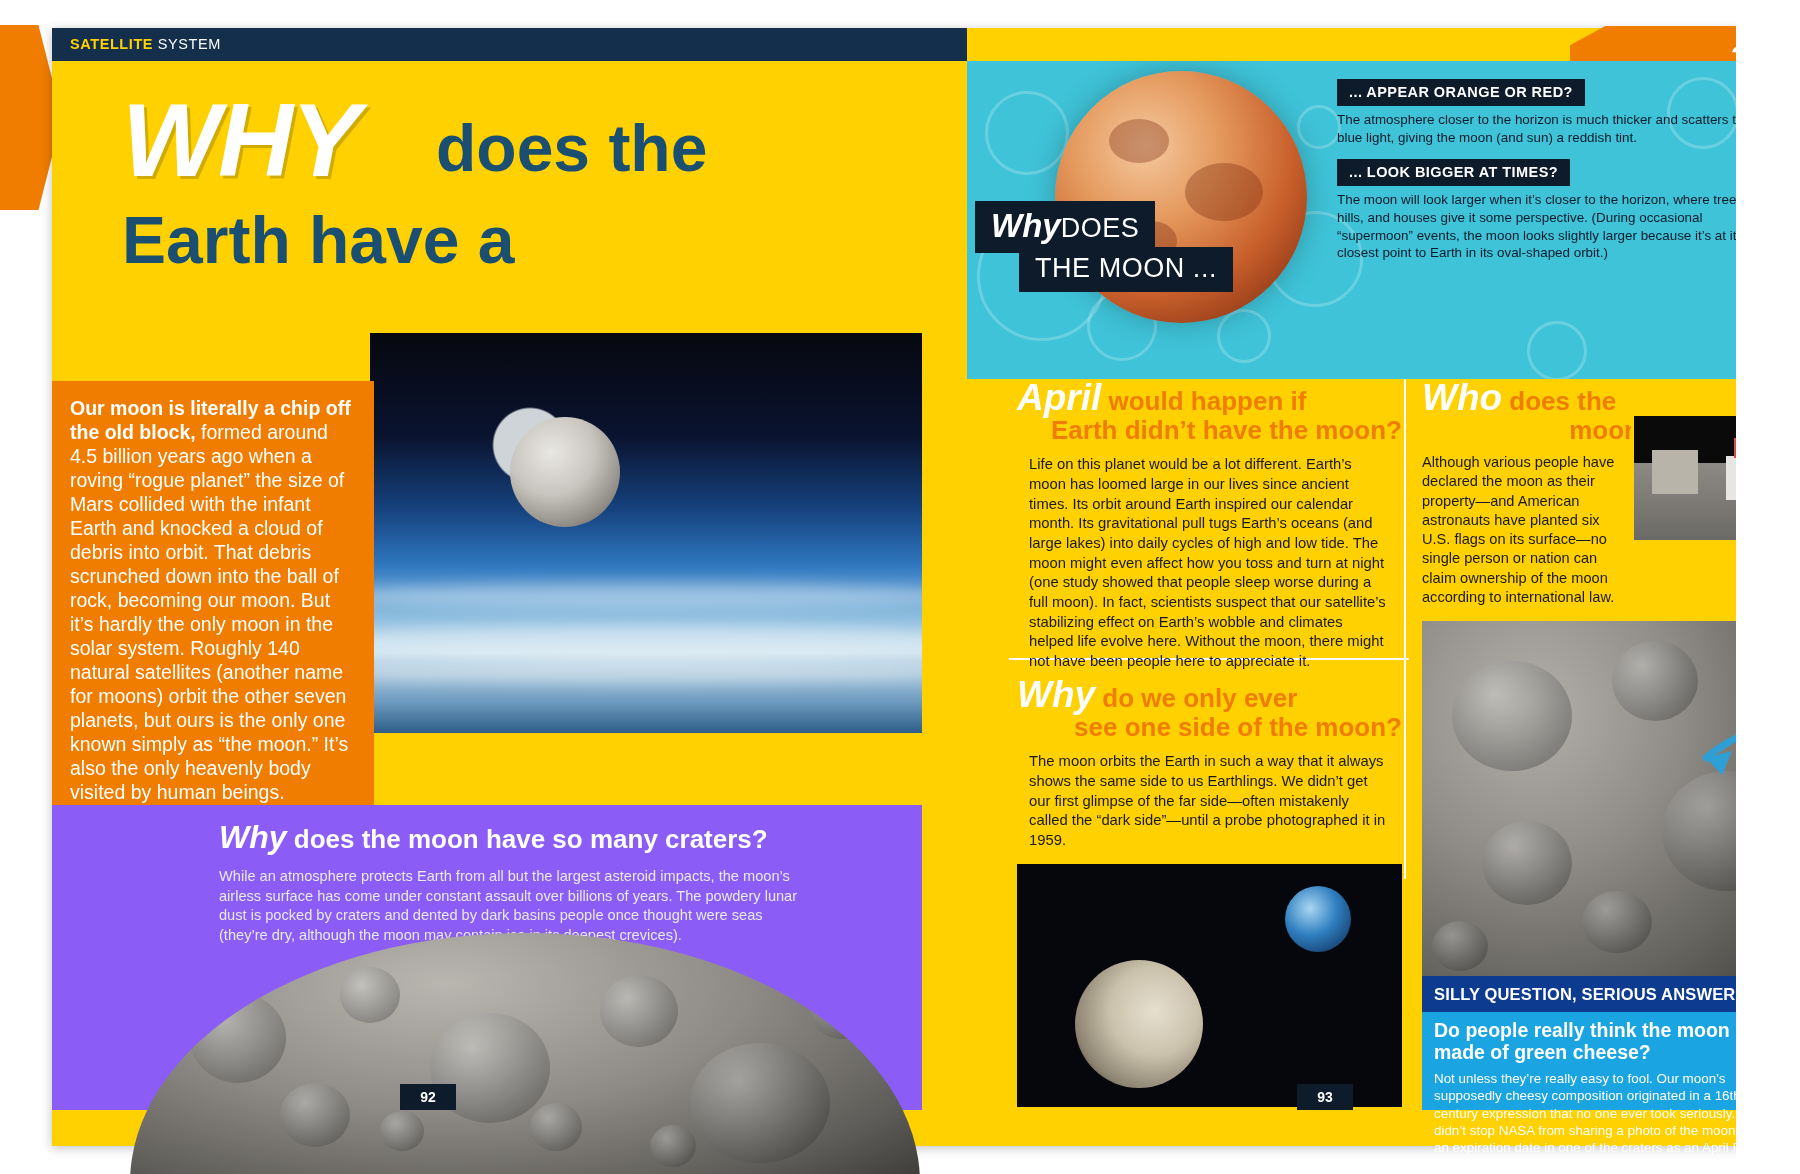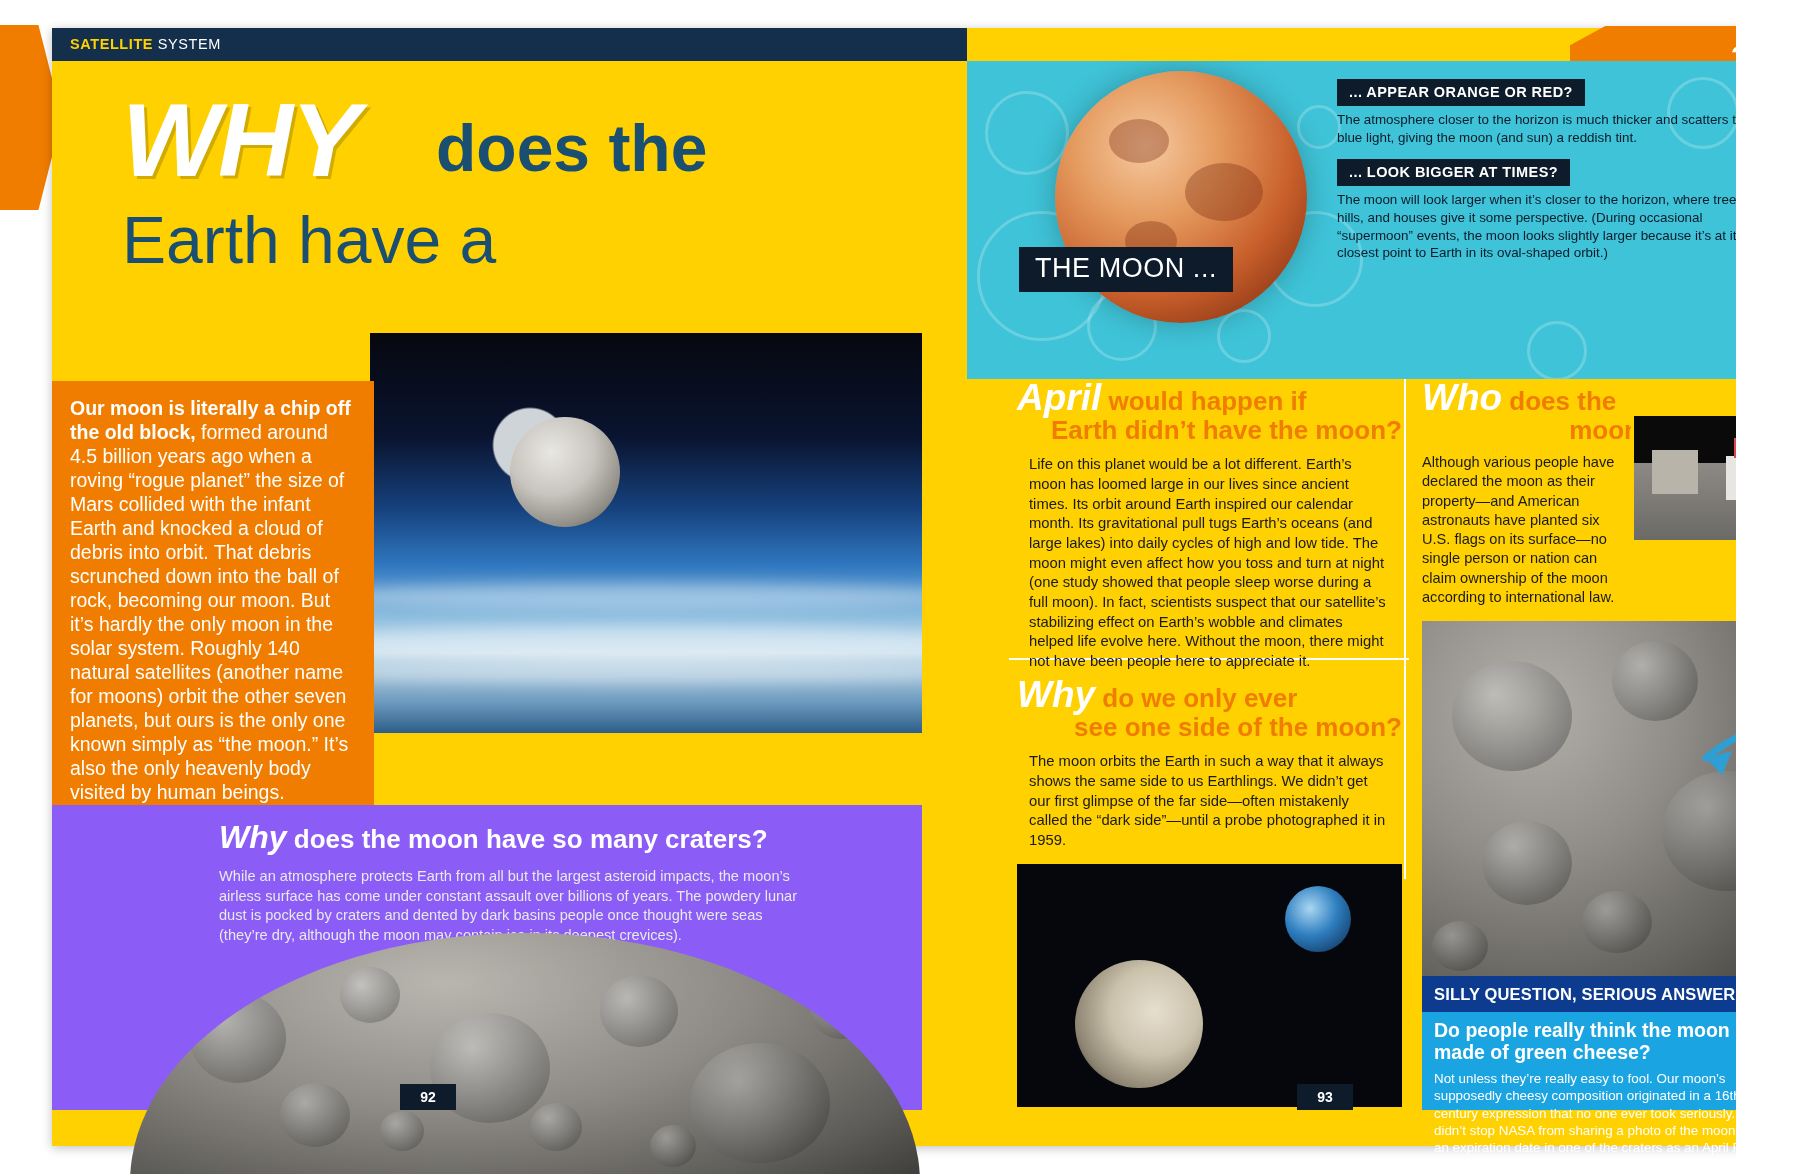--- a/index.html
+++ b/index.html
@@ -84,21 +84,21 @@
     text-shadow: 3px 3px 0 rgba(0,0,0,.18);
     line-height: .95;
   }
   #hl-doesthe {
     position: absolute; left: 370px; top: 36px;
     font-size: 66px; font-weight: 700;
     color: #1b4f72; line-height: 1;
   }
   #hl-earth {
     position: absolute; left: 56px; top: 128px;
-    font-size: 66px; font-weight: 400;
+    font-size: 66px; font-weight: 700;
     color: #1b4f72; line-height: 1;
   }
   #hl-moon {
     position: absolute; left: 440px; top: 108px;
     font-size: 112px; font-weight: 800; font-style: italic;
     color: #ffffff; letter-spacing: -.01em;
     text-shadow: 4px 4px 0 rgba(0,0,0,.15);
     line-height: .95;
   }
 
@@ -401,20 +401,23 @@
         <div class="bub" style="left:300px;top:150px;width:96px;height:96px;"></div>
         <div class="bub" style="left:560px;top:260px;width:60px;height:60px;"></div>
         <div class="bub" style="left:700px;top:16px;width:72px;height:72px;"></div>
 
         <div id="red-moon">
           <div class="spot" style="left:54px;top:48px;width:60px;height:44px;"></div>
           <div class="spot" style="left:130px;top:92px;width:78px;height:58px;"></div>
           <div class="spot" style="left:70px;top:150px;width:52px;height:40px;"></div>
         </div>
 
+        <div class="why-tag" id="why-tag1">
+          <span class="bold">Why</span><span class="thin">DOES</span>
+        </div>
         <div class="why-tag" id="why-tag2">
           <span class="thin">THE MOON ...</span>
         </div>
 
         <div id="facts">
           <div>
             <div class="fact-head">... APPEAR ORANGE OR RED?</div>
             <p class="fact-body">The atmosphere closer to the horizon is much thicker and scatters the blue light, giving the moon (and sun) a reddish tint.</p>
           </div>
           <div>

